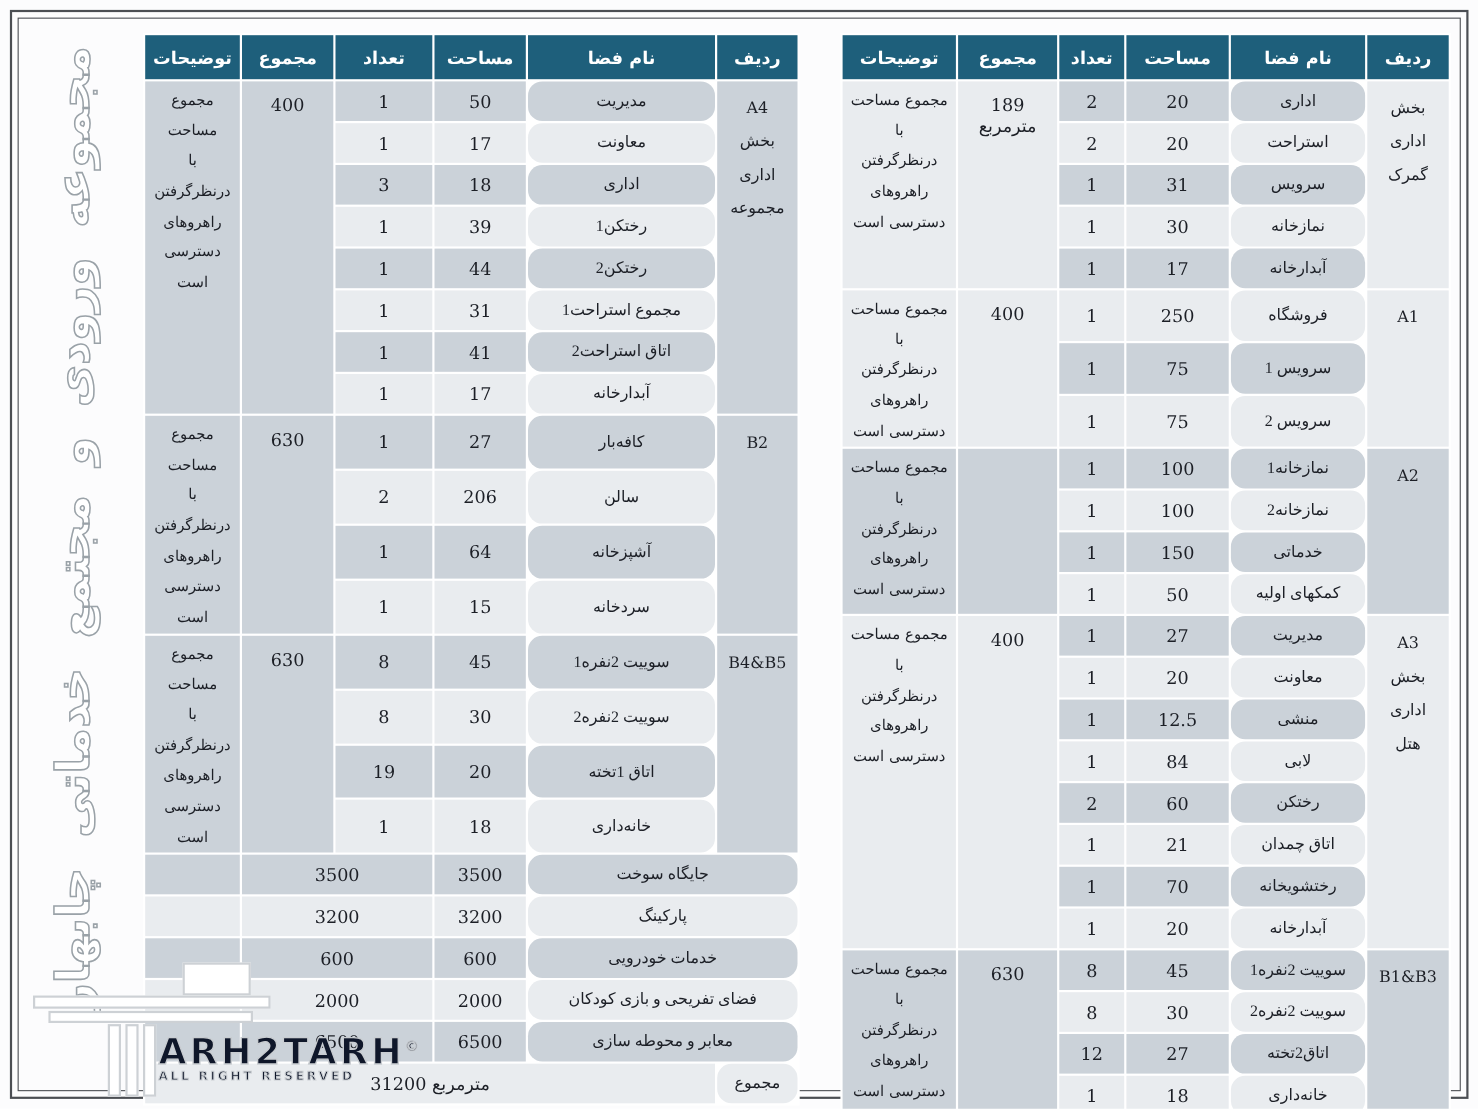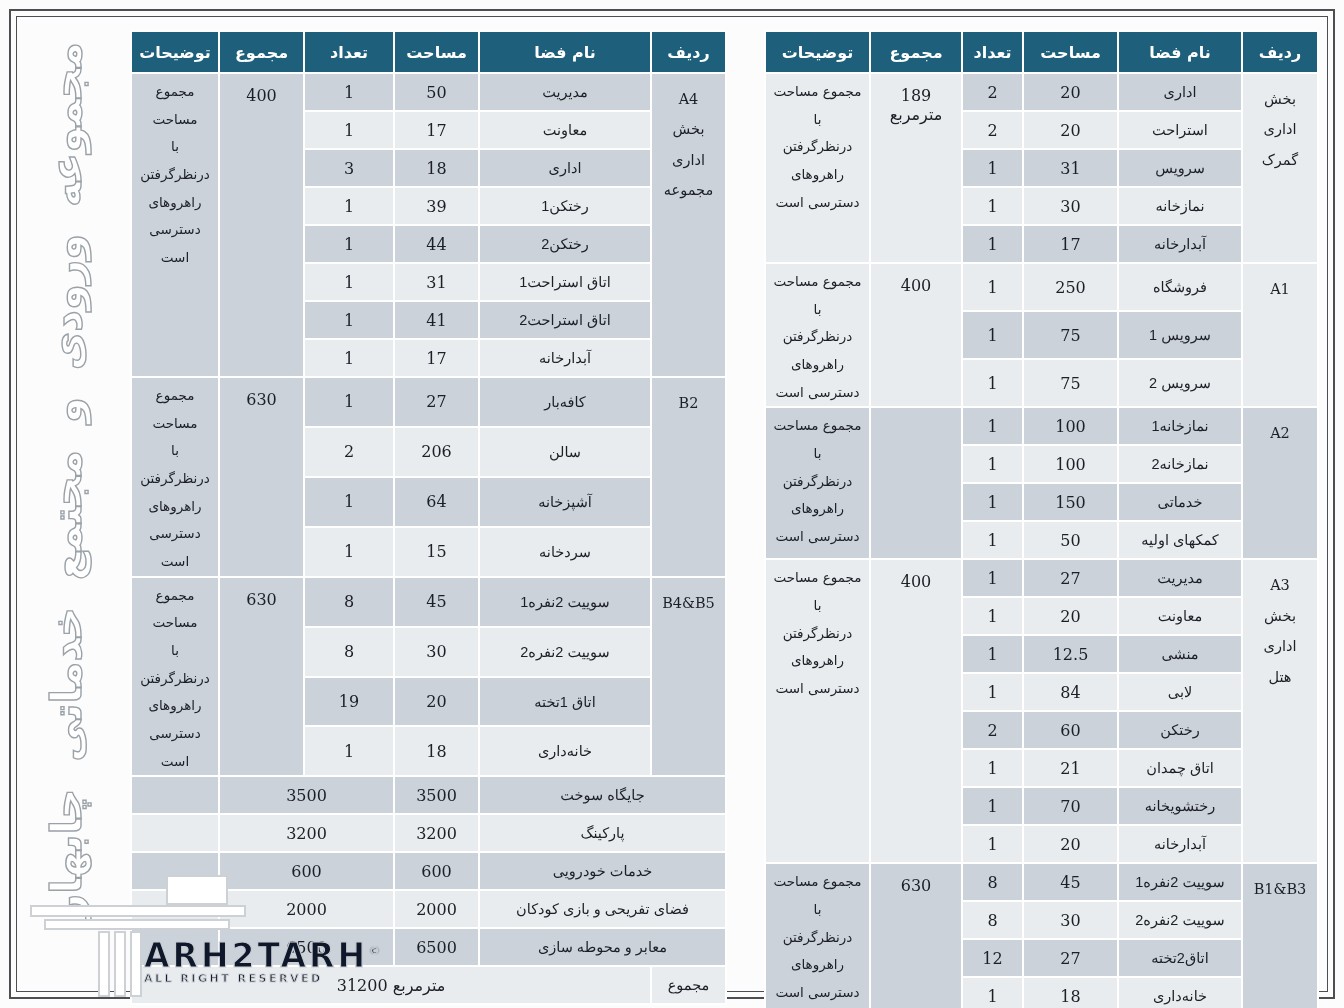--- a/index.html
+++ b/index.html
@@ -10,21 +10,21 @@
 
   table.tbl{position:absolute;border-collapse:separate;border-spacing:2px;direction:rtl;
             table-layout:fixed;background:#fff;}
   #left-table{left:130px;top:30px;width:597px;}
   #right-table{left:764px;top:30px;width:555px;}
   .tbl th{background:#1e5f7b;color:#ffffff;font-family:"DejaVu Sans",sans-serif;
           font-weight:bold;font-size:16px;height:40px;padding:0 2px;}
   .tbl td{height:36px;text-align:center;vertical-align:middle;font-size:16px;padding:0 4px;}
   td.dark{background:#cbd2d9;}
   td.light{background:#e9ecef;}
-  td.name{font-family:Liberation Sans, sans-serif;font-size:14.5px;}
+  td.name{font-family:Liberation Serif, serif;font-size:14.5px;border-radius:13px;}
   td.num{font-family:"DejaVu Serif","DejaVu Sans",sans-serif;font-size:16px;}
   td.radif{vertical-align:top;padding-top:10px;font-size:14.5px;line-height:2.1;
            white-space:pre-line;unicode-bidi:plaintext;margin-left:41px;}
   td.gtotal{vertical-align:top;padding-top:12px;}
   td.notes{vertical-align:top;padding-top:4px;font-family:"DejaVu Sans",sans-serif;
            font-size:13.5px;line-height:2.05;white-space:pre-line;padding-left:3px;padding-right:3px;}
 
   .side-title{position:absolute;left:14px;top:36px;width:104px;height:888px;}
   .side-rot{position:absolute;left:50%;top:50%;width:888px;height:104px;
             transform:translate(-50%,-50%) rotate(-90deg);
@@ -289,21 +289,21 @@
           <td class="name light">رختکن1</td>
           <td class="num light">39</td>
           <td class="num light">1</td>
         </tr>
         <tr>
           <td class="name dark">رختکن2</td>
           <td class="num dark">44</td>
           <td class="num dark">1</td>
         </tr>
         <tr>
-          <td class="name light">اتاق استراحت1</td>
+          <td class="name light">مجموع استراحت1</td>
           <td class="num light">31</td>
           <td class="num light">1</td>
         </tr>
         <tr>
           <td class="name dark">اتاق استراحت2</td>
           <td class="num dark">41</td>
           <td class="num dark">1</td>
         </tr>
         <tr>
           <td class="name light">آبدارخانه</td>

